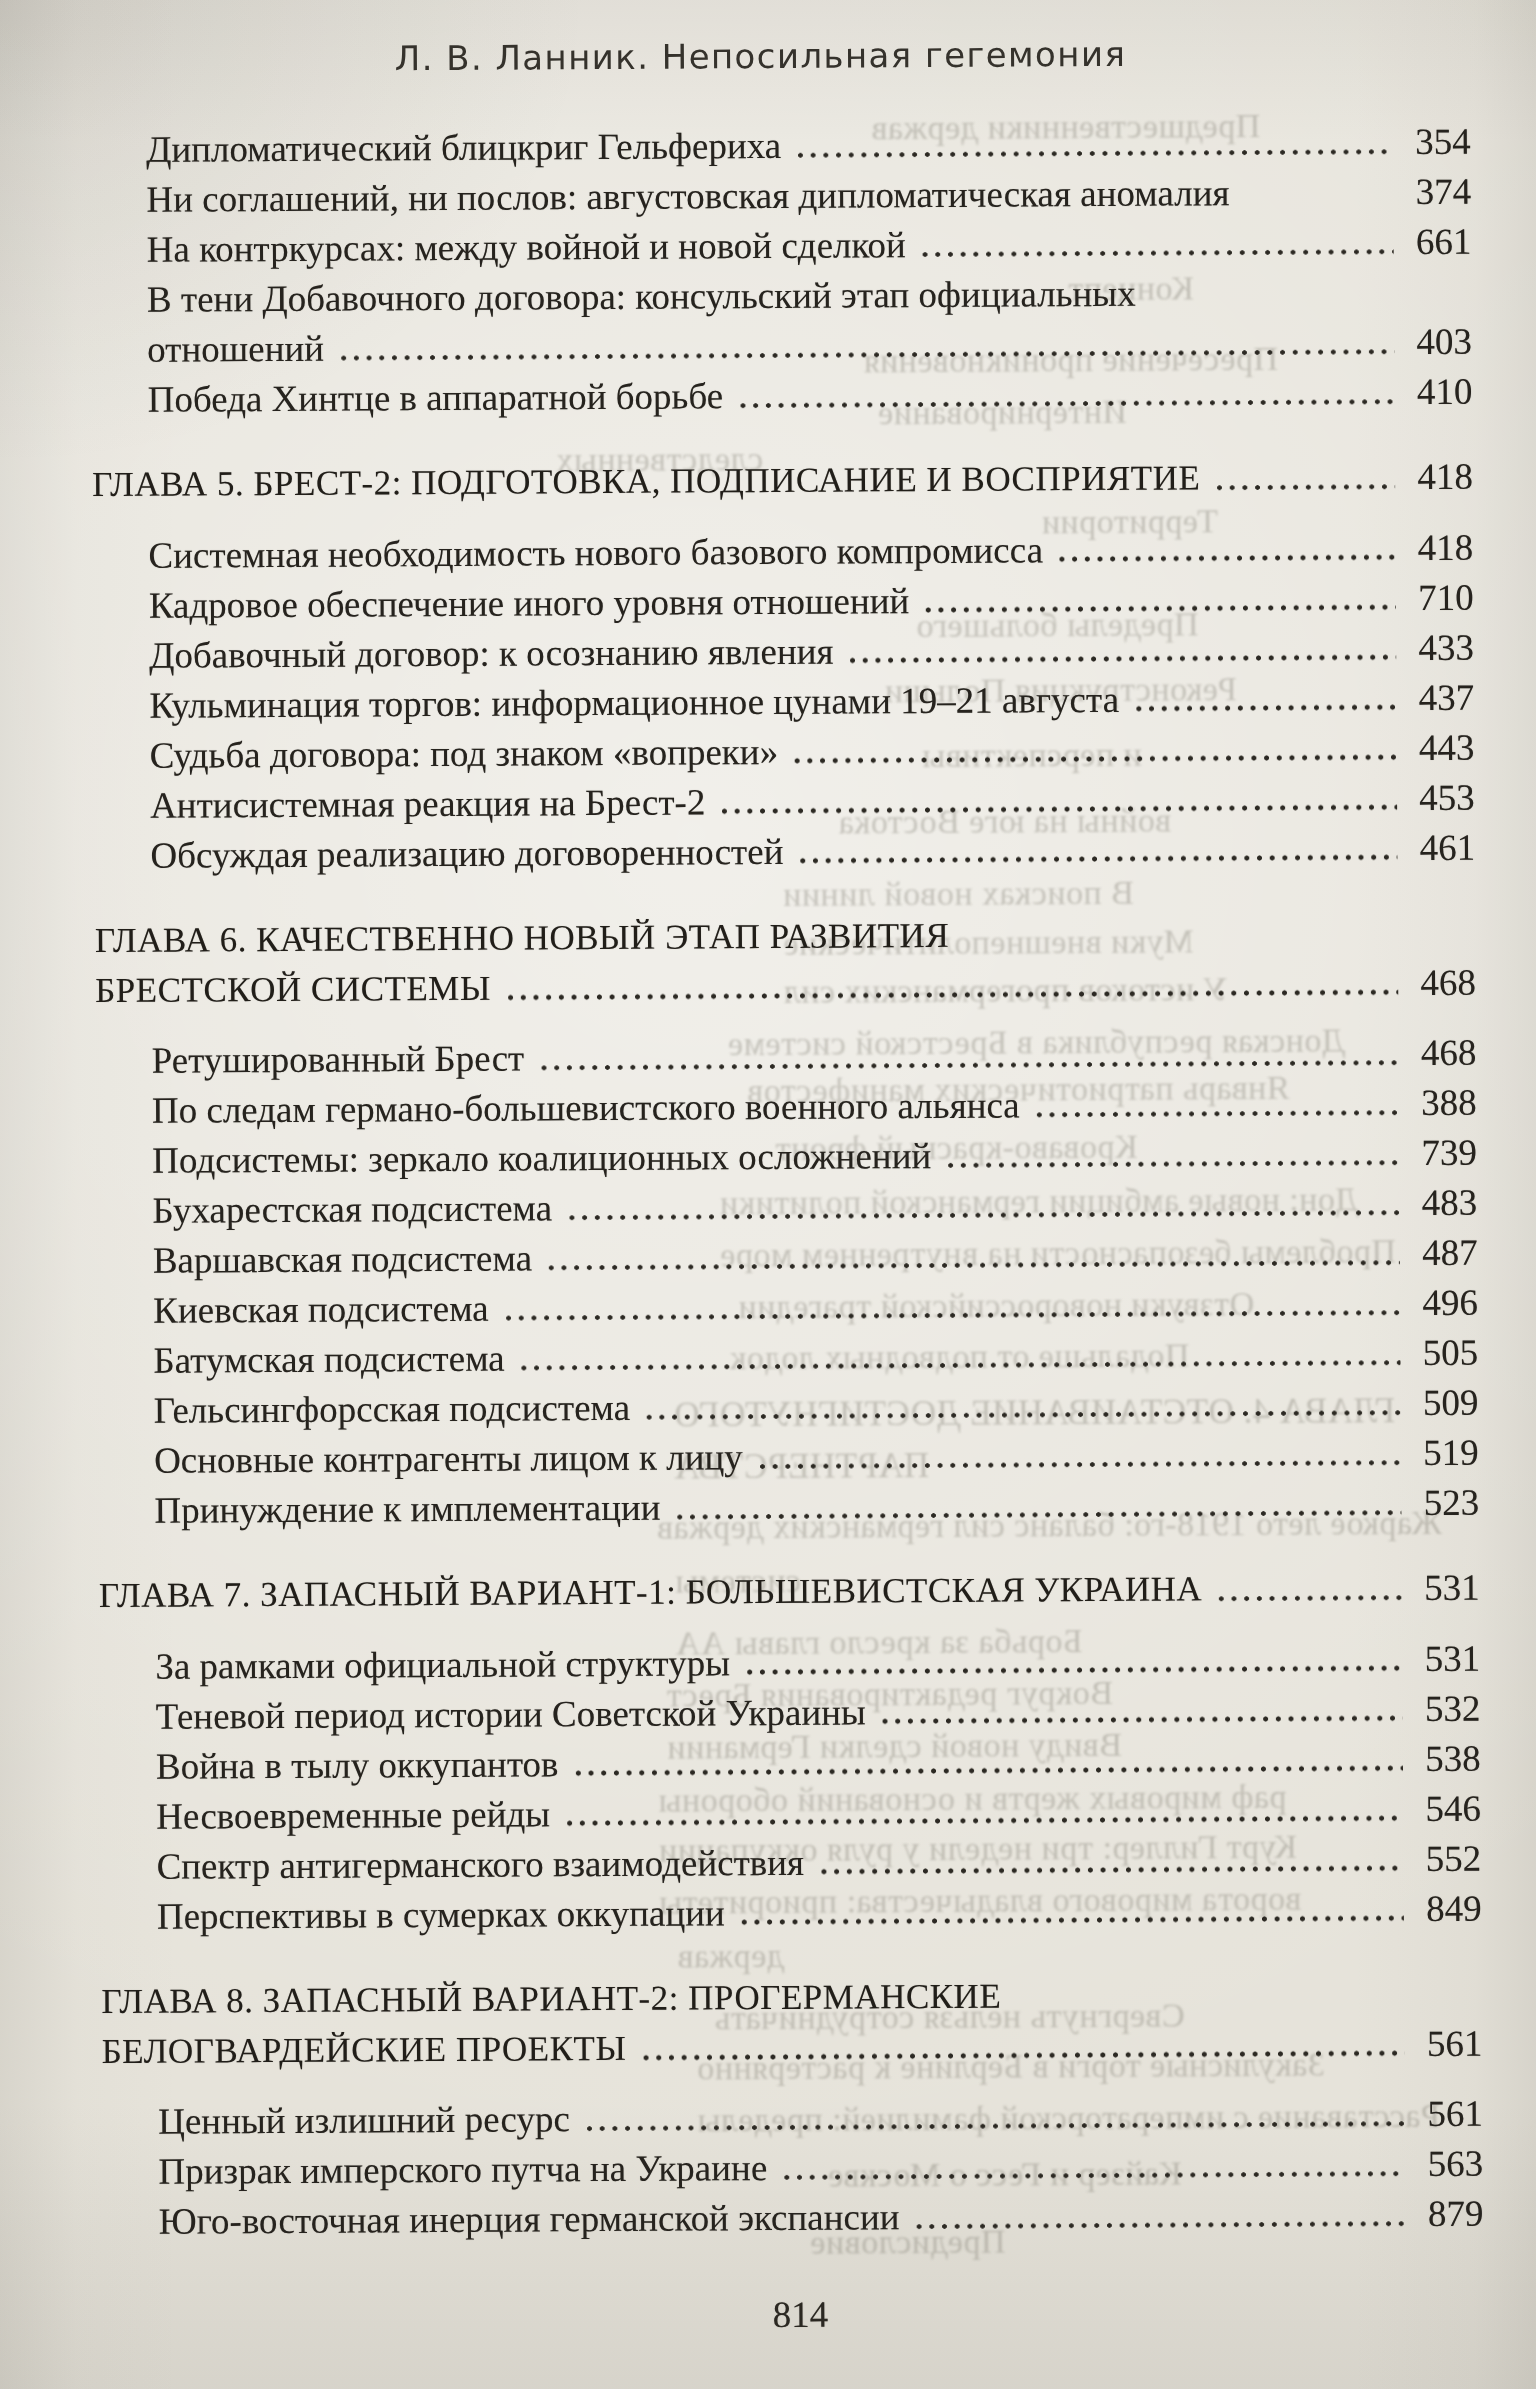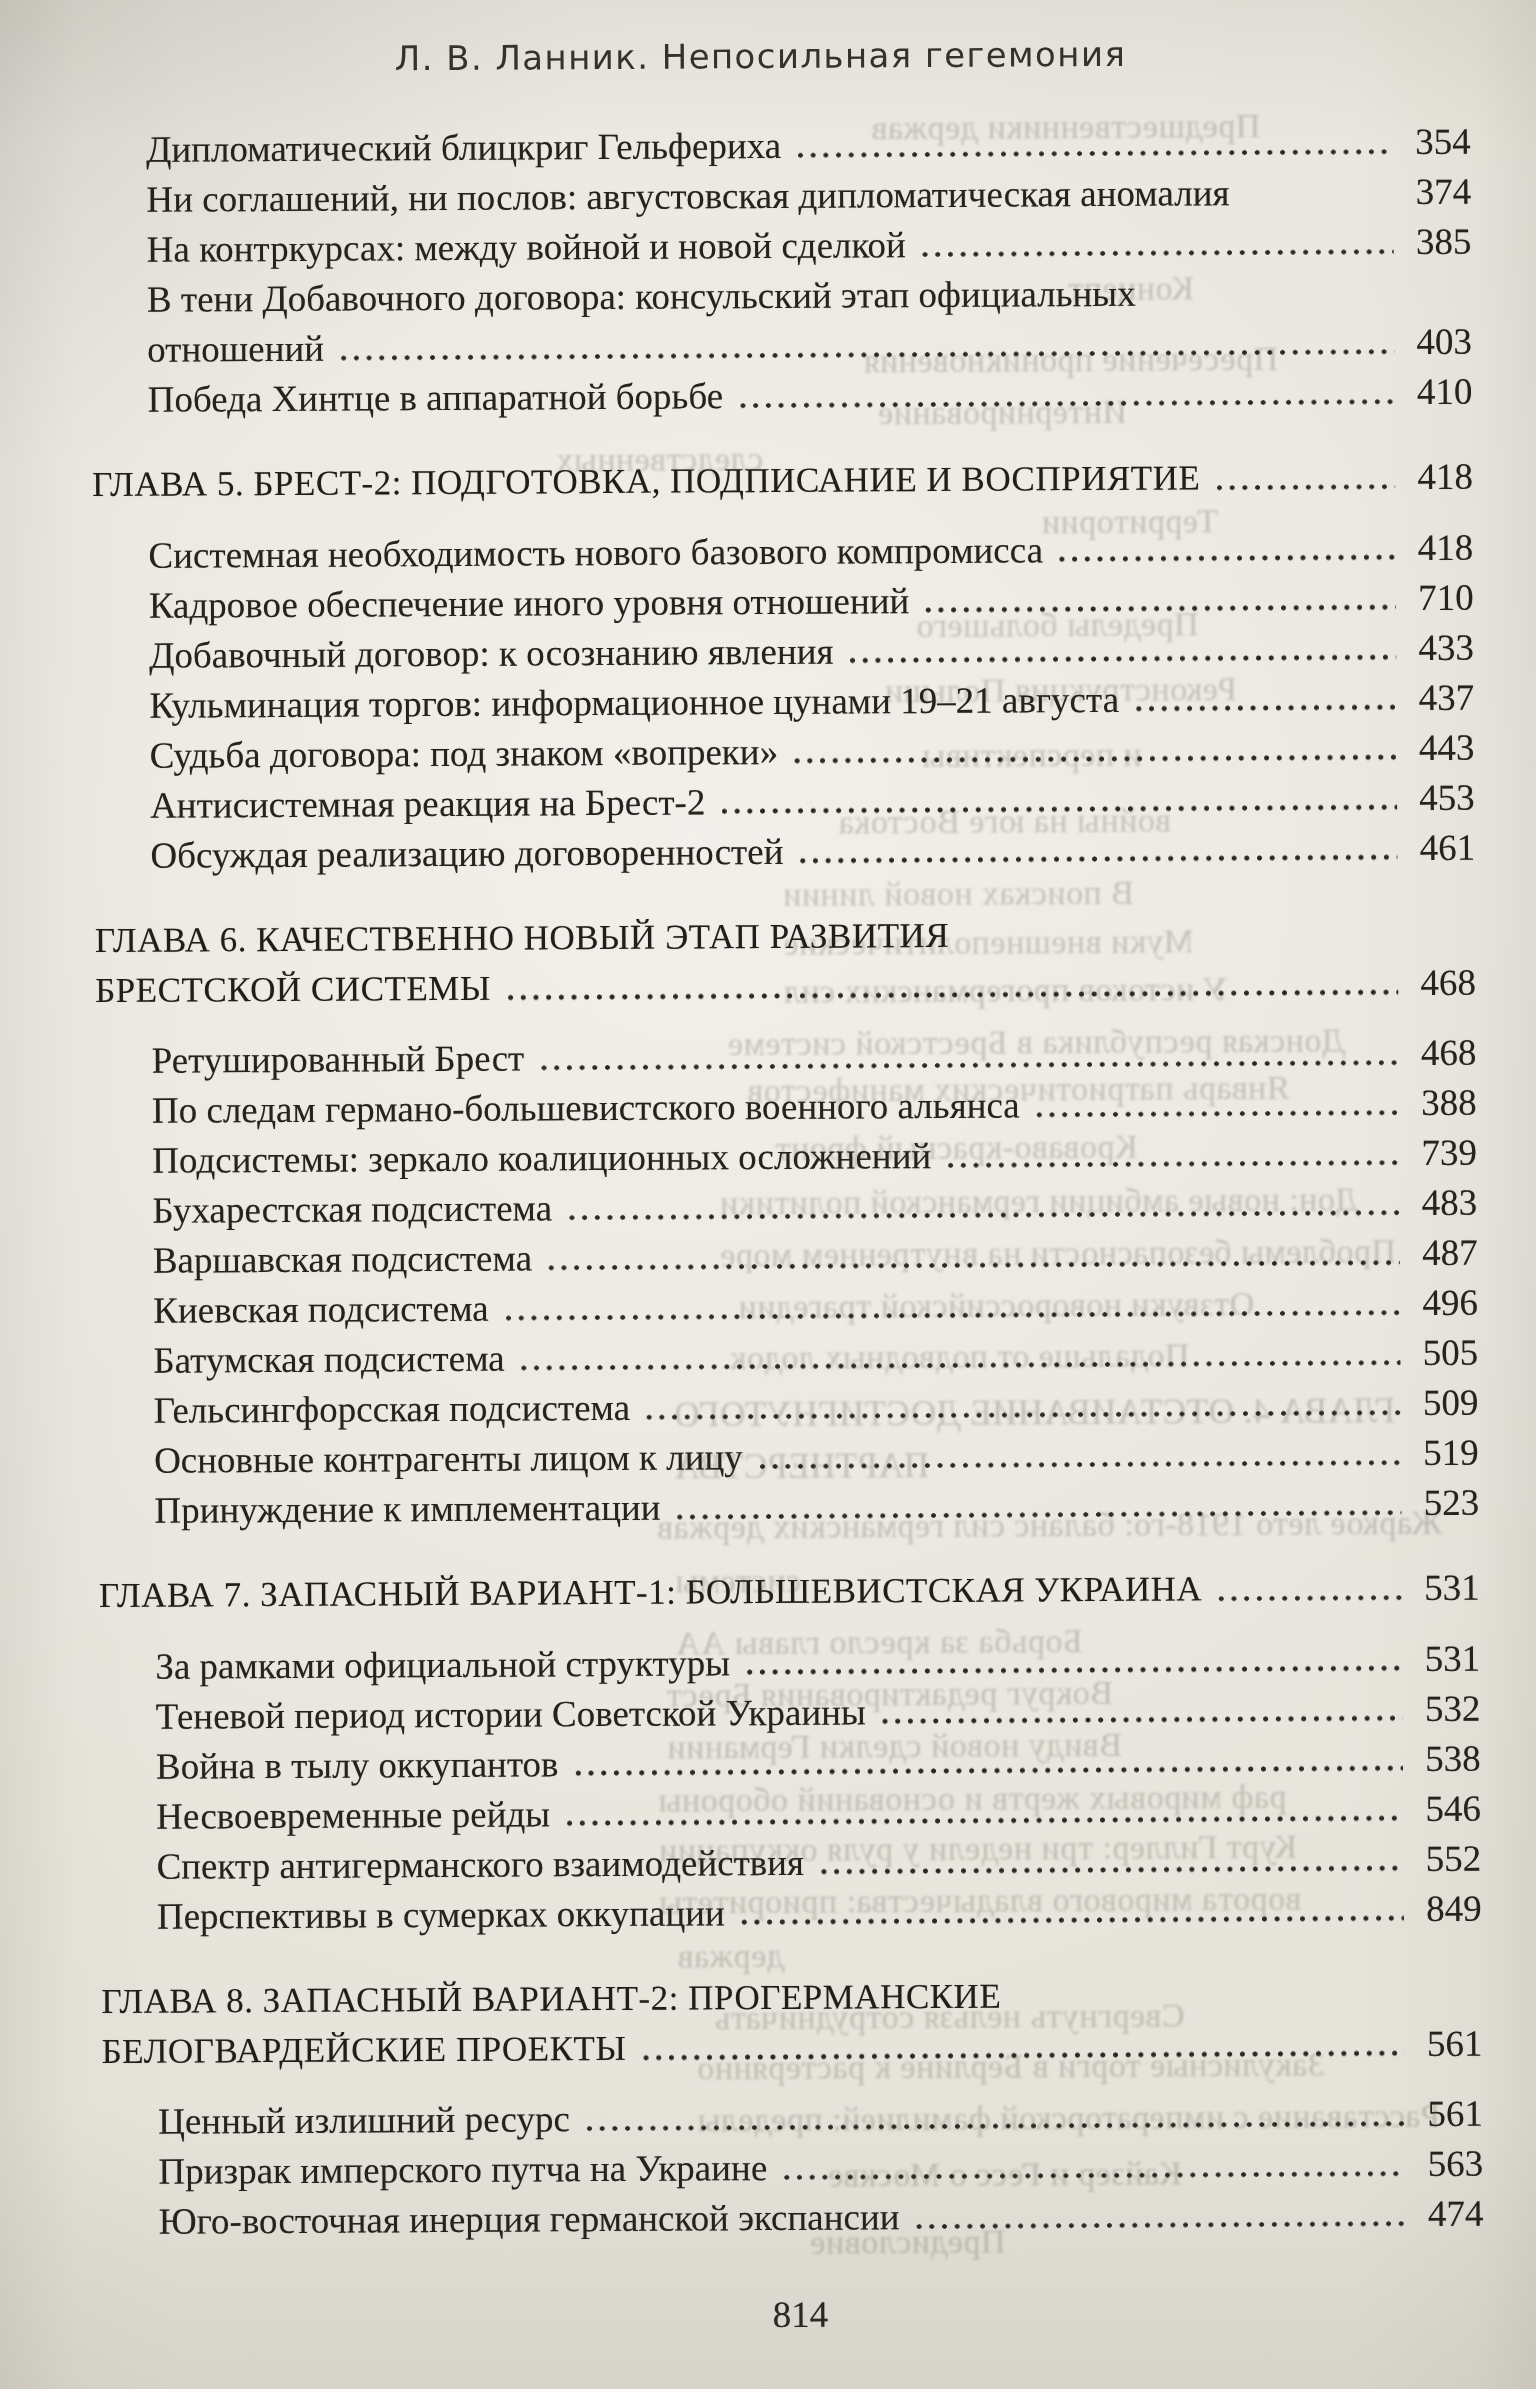--- a/index.html
+++ b/index.html
@@ -152,21 +152,21 @@
             <div class="line">
               <span class="label">Ни соглашений, ни послов: августовская дипломатическая аномалия</span>
               <span class="leader invisible"></span>
               <span class="pageno">374</span>
             </div>
           </div>
           <div class="block entry">
             <div class="line">
               <span class="label">На контркурсах: между войной и новой сделкой</span>
               <span class="leader"></span>
-              <span class="pageno">385</span>
+              <span class="pageno">661</span>
             </div>
           </div>
           <div class="block entry">
             <div class="line">
               <span class="label">В тени Добавочного договора: консульский этап официальных</span>
             </div>
             <div class="line">
               <span class="label">отношений</span>
               <span class="leader"></span>
               <span class="pageno">403</span>
@@ -385,21 +385,21 @@
             <div class="line">
               <span class="label">Призрак имперского путча на Украине</span>
               <span class="leader"></span>
               <span class="pageno">563</span>
             </div>
           </div>
           <div class="block entry">
             <div class="line">
               <span class="label">Юго-восточная инерция германской экспансии</span>
               <span class="leader"></span>
-              <span class="pageno">474</span>
+              <span class="pageno">879</span>
             </div>
           </div>
         </div>
 
       <div class="folio">814</div>
     </div>
 
   </div>
 </div>
 

